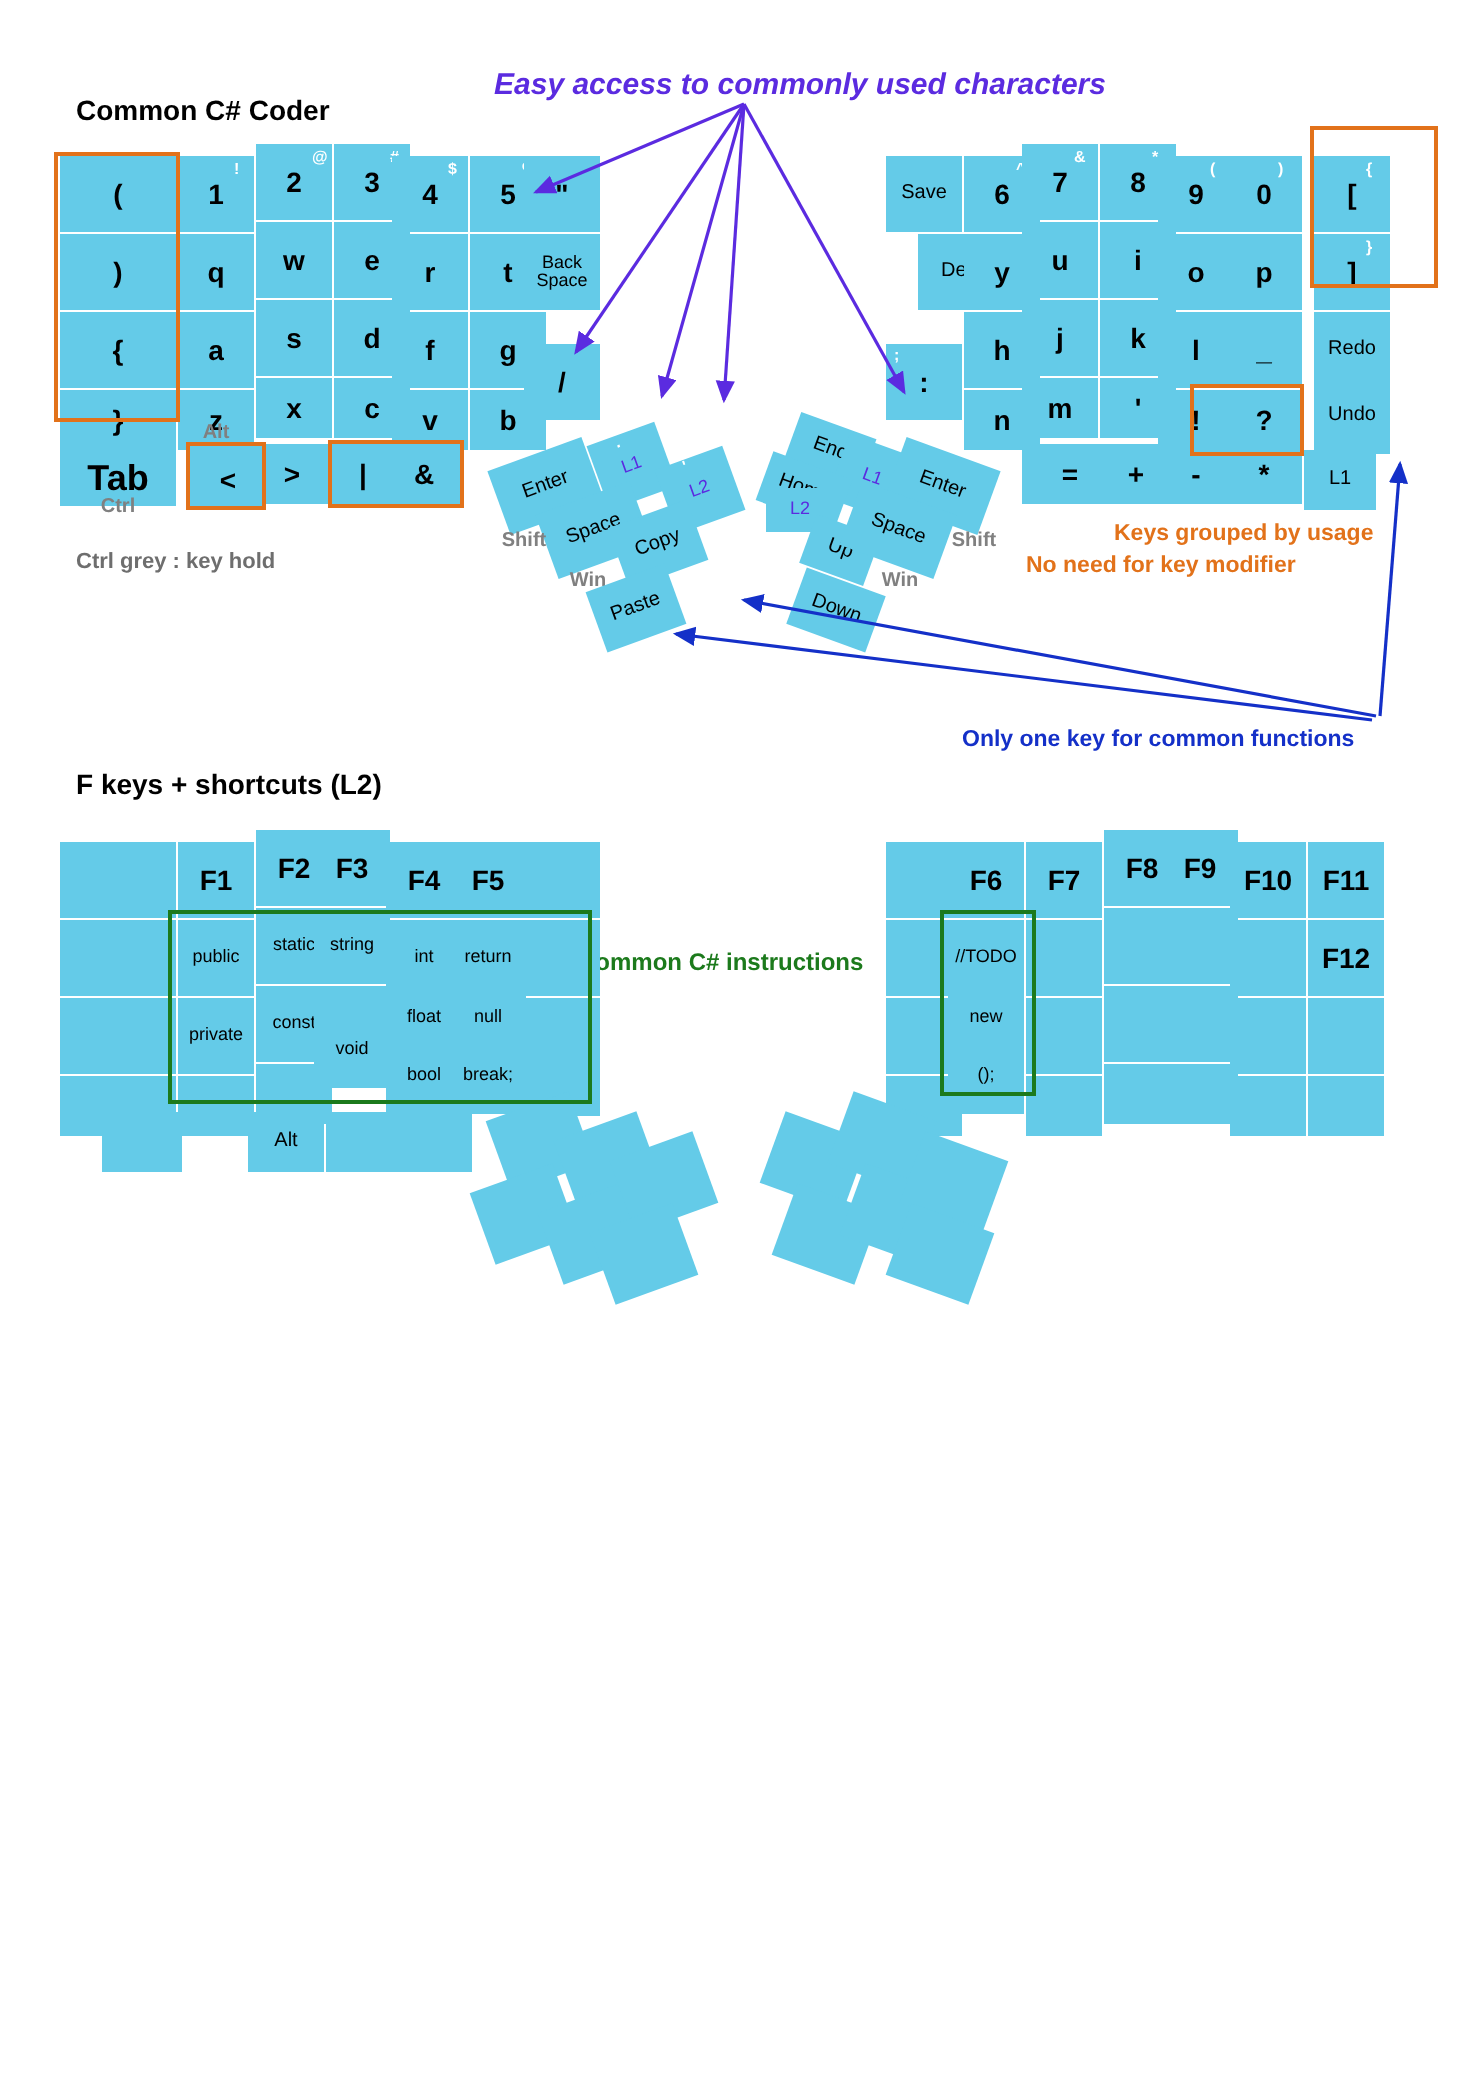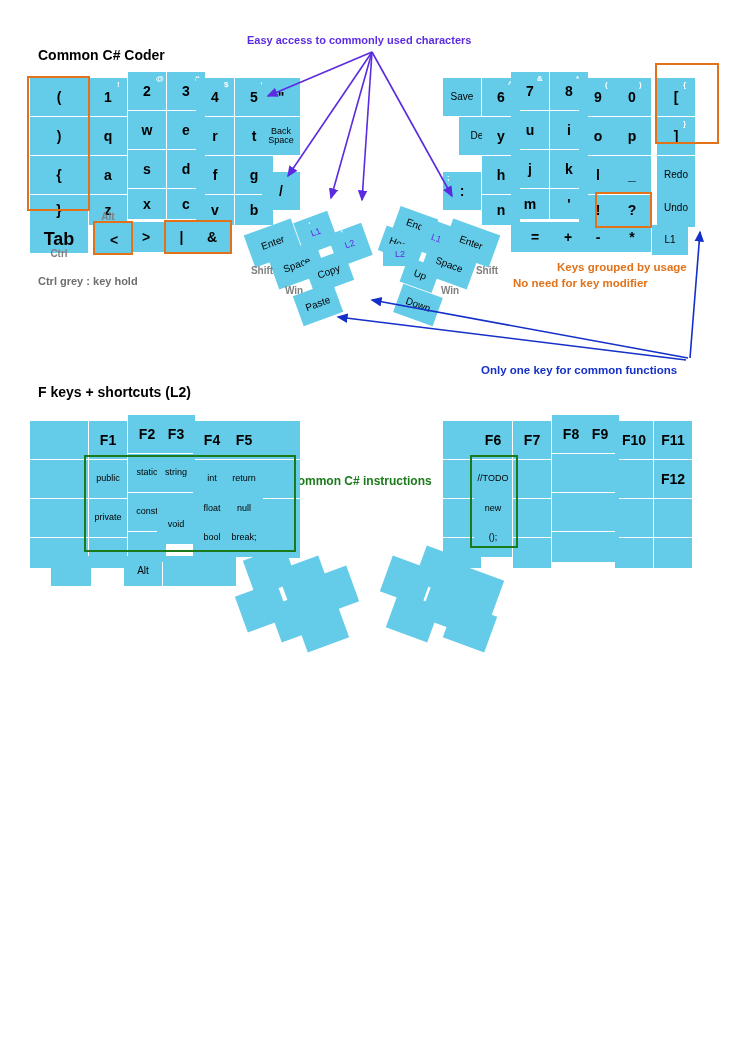--- a/index.html
+++ b/index.html
@@ -38,21 +38,21 @@
   .title{
     position:absolute;
     font-weight:bold;
     font-size:14px;
     color:#000;
   }
   .note{
     position:absolute;
     font-size:11px;
   }
-  .note.purple{color:#5b2be0;font-weight:bold;font-size:11px;}
+  .note.purple{color:#5b2be0;font-weight:bold;font-size:15px;font-style:italic;}
   .note.blue{color:#1430c8;font-weight:bold;font-size:11.5px;}
   .note.orange{color:#e2721a;font-weight:bold;font-size:11.5px;}
   .note.grey{color:#6e6e6e;font-weight:bold;font-size:11px;}
   .note.green{color:#1c7a1c;font-weight:bold;font-size:12px;}
   .obox{
     position:absolute;
     border:2px solid #e2721a;
     box-sizing:border-box;
     pointer-events:none;
   }

